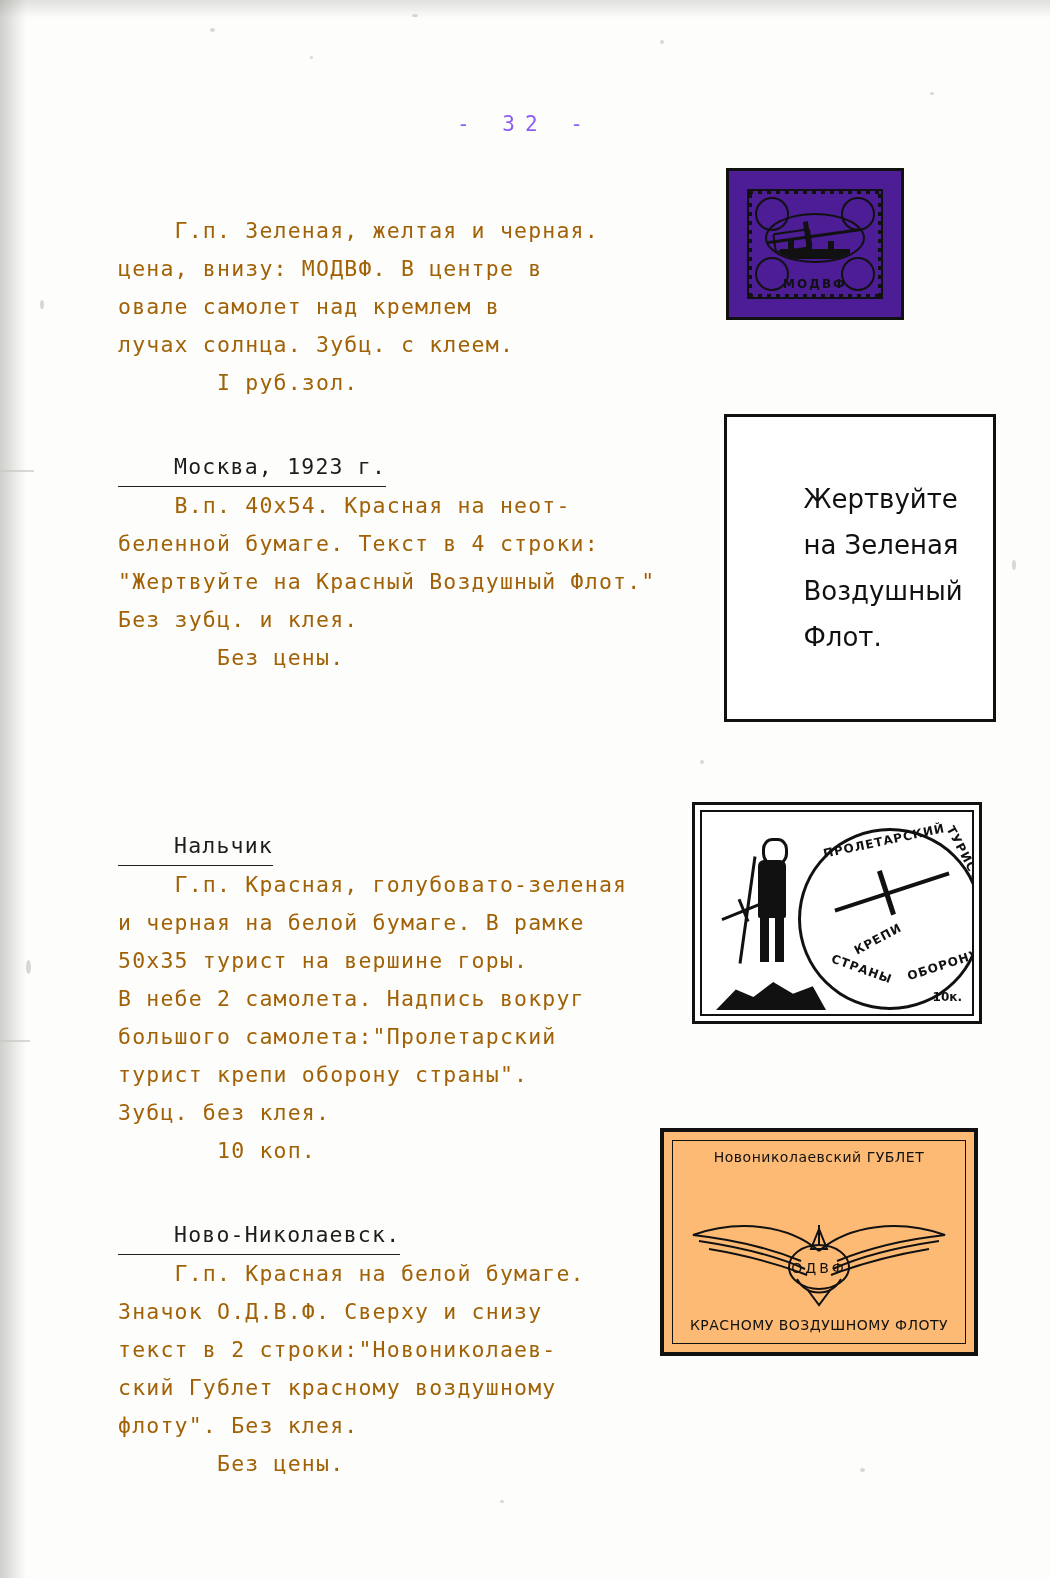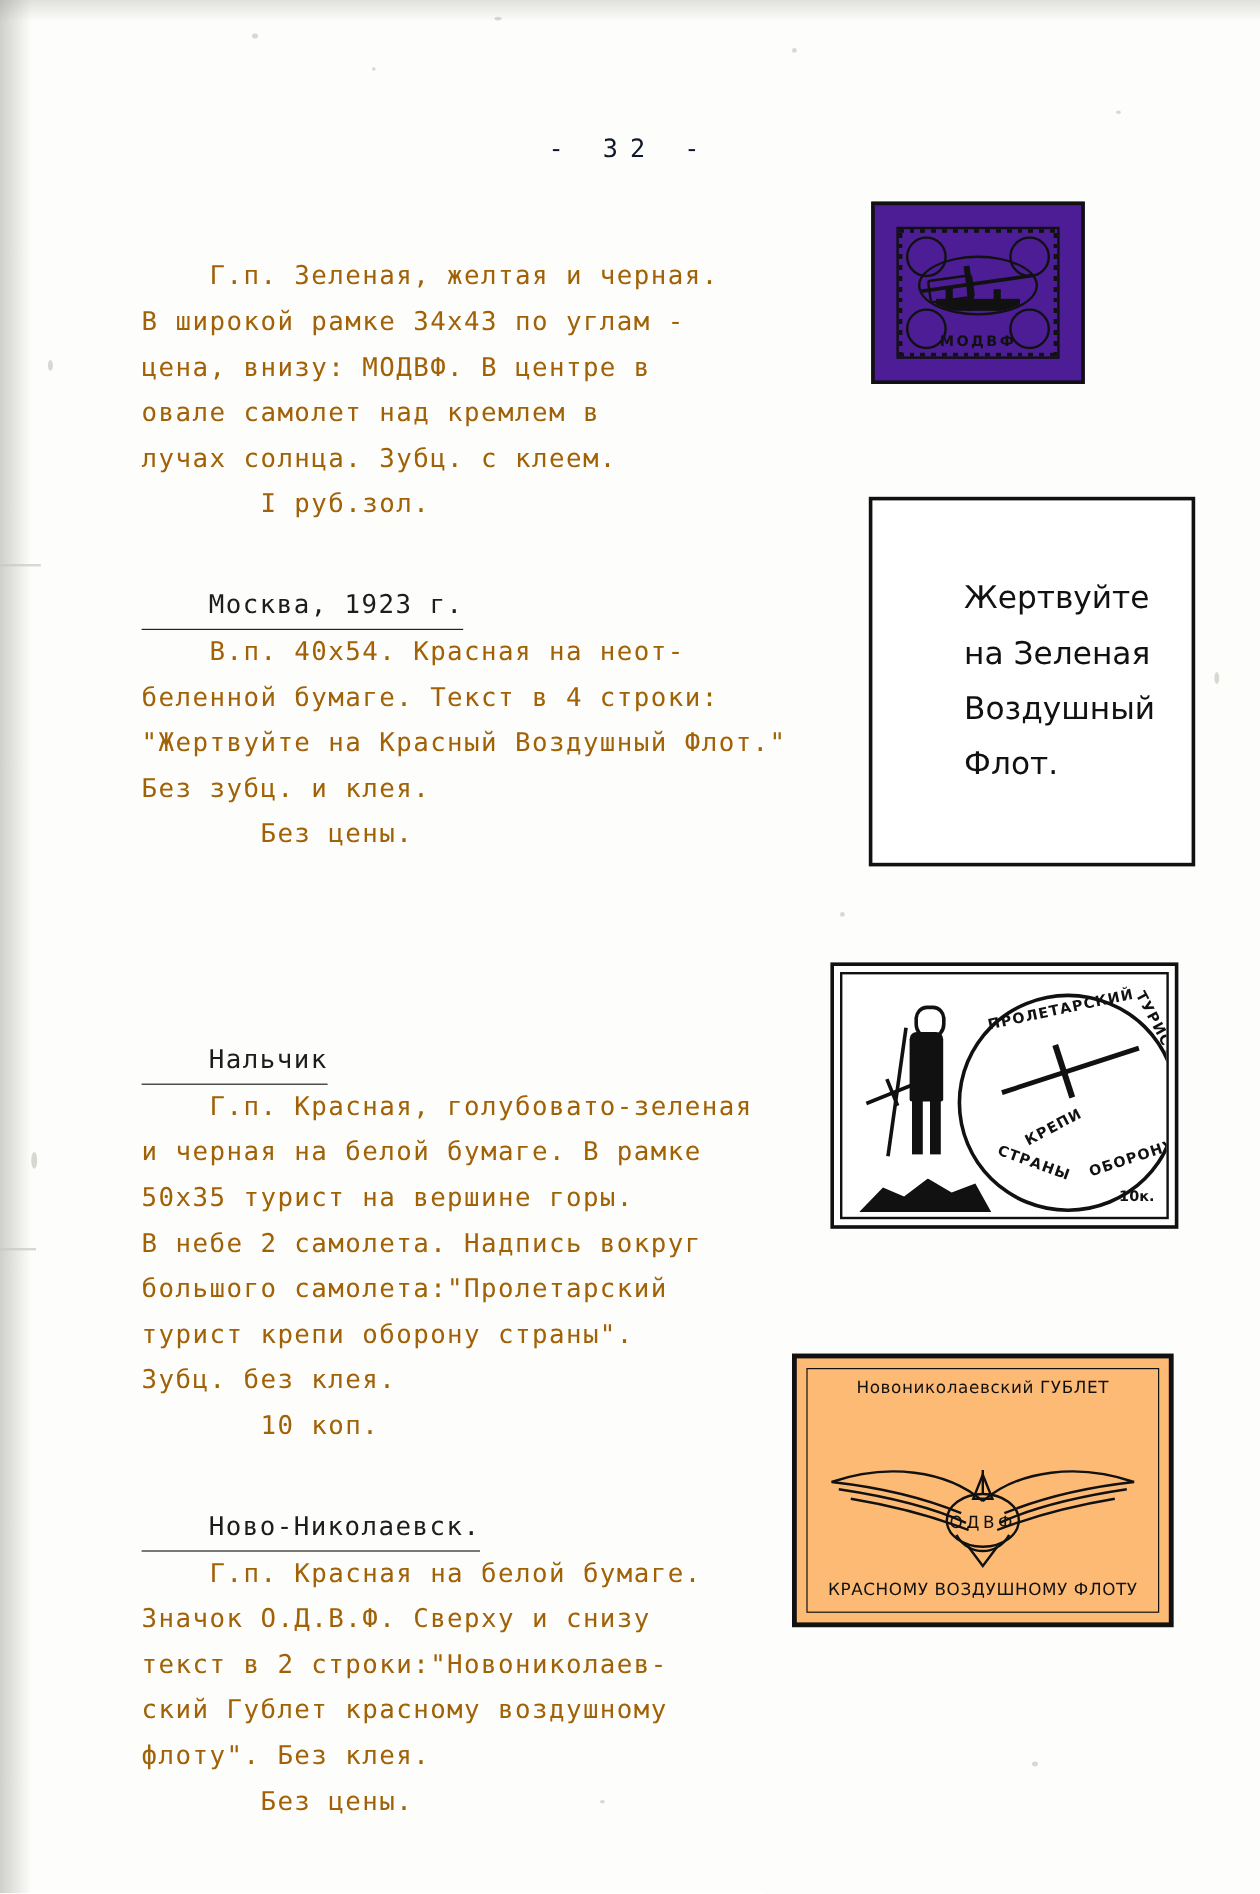--- a/index.html
+++ b/index.html
@@ -36,21 +36,21 @@
     pointer-events: none;
   }
   .page-number {
     position: absolute;
     top: 112px;
     left: 0;
     width: 1050px;
     text-align: center;
     font-size: 21px;
     letter-spacing: 10px;
-    color: #0f172a;
+    color: #8b5cf6;
   }
 
   
   .textcol {
     position: absolute;
     left: 118px;
     top: 212px;
     width: 560px;
   }
   .block { margin-bottom: 30px; }
@@ -360,21 +360,20 @@
   <div class="speckle" style="left:500px;top:1500px;width:4px;height:3px;"></div>
   <div class="fold" style="left:0;top:470px;width:34px;height:2px;"></div>
   <div class="fold" style="left:0;top:1040px;width:30px;height:2px;"></div>
 
   <div class="page-number">- 32 -</div>
 
   <div class="textcol">
 
     <div class="block">
       <div class="line">    Г.п. Зеленая, желтая и черная.</div>
-      <div class="line">В широкой рамке 34х43 по углам -</div>
       <div class="line">цена, внизу: МОДВФ. В центре в</div>
       <div class="line">овале самолет над кремлем в</div>
       <div class="line">лучах солнца. Зубц. с клеем.</div>
       <div class="line">       I руб.зол.</div>
     </div>
 
     <div class="gap-sm"></div>
 
     <div class="block">
       <div><span class="heading">Москва, 1923 г.</span></div>

